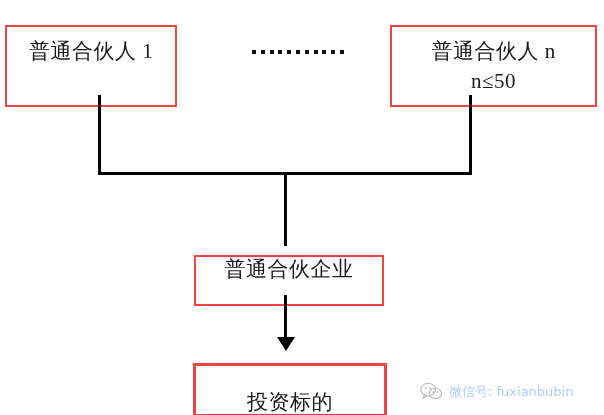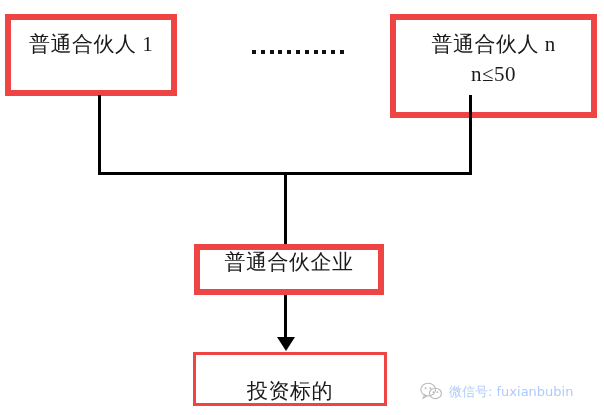--- a/index.html
+++ b/index.html
@@ -14,25 +14,26 @@
     position: relative;
     width: 604px;
     height: 415px;
     background: #ffffff;
     overflow: hidden;
   }
   .node {
     position: absolute;
     box-sizing: border-box;
     background: #ffffff;
-    border: 6px solid #ef4444;
+    border: 2px solid #ef4444;
     display: flex;
     flex-direction: column;
     align-items: center;
     color: #1a1a1a;
+    margin-top: 11px;
   }
   .node .line {
     font-size: 21px;
     line-height: 1.15;
     white-space: nowrap;
     letter-spacing: 0.5px;
   }
   
   #node-partner-1 {
     left: 5px;
@@ -40,21 +41,21 @@
     width: 172px;
     height: 82px;
     justify-content: flex-start;
     padding-top: 12px;
   }
   
   #node-partner-n {
     left: 390px;
     top: 14px;
     width: 207px;
-    height: 104px;
+    height: 82px;
     justify-content: flex-start;
     padding-top: 12px;
   }
   #node-partner-n .line + .line {
     margin-top: 6px;
   }
   
   #node-partnership {
     left: 194px;
     top: 244px;

